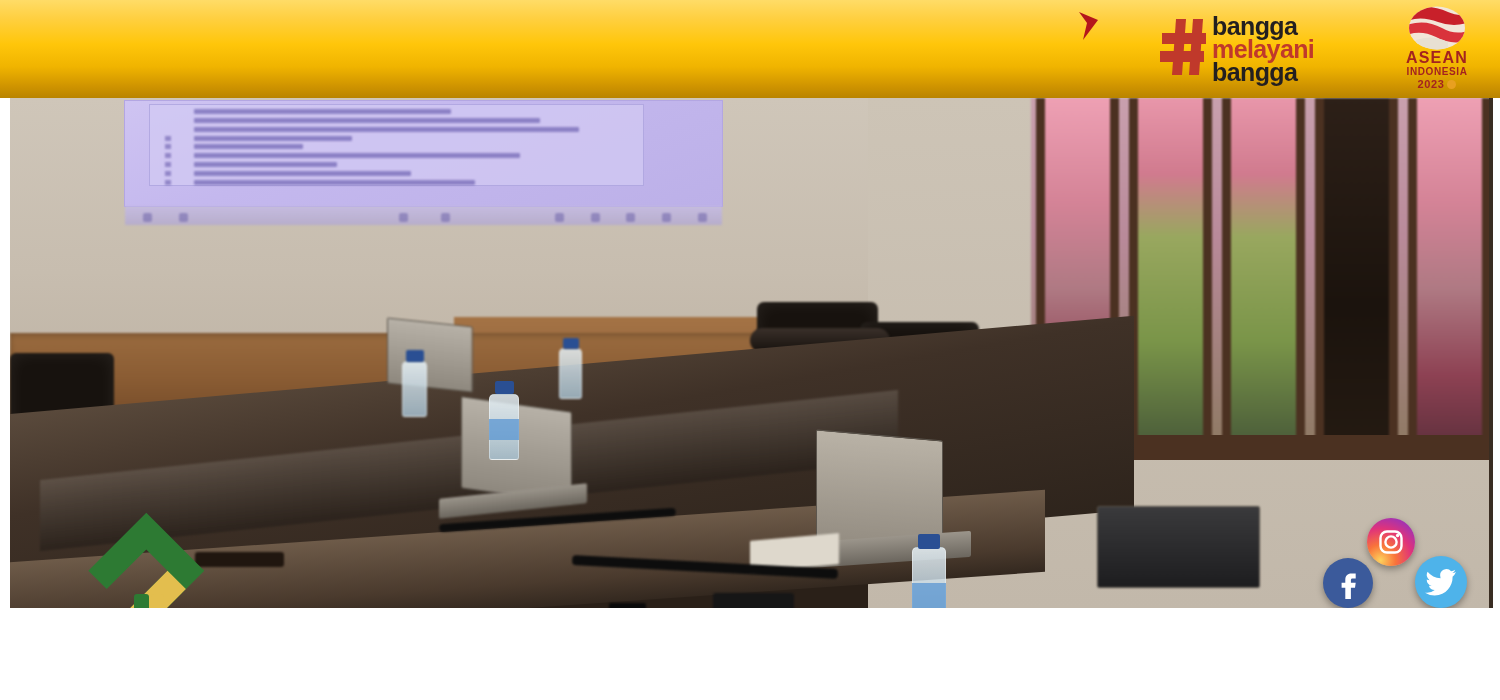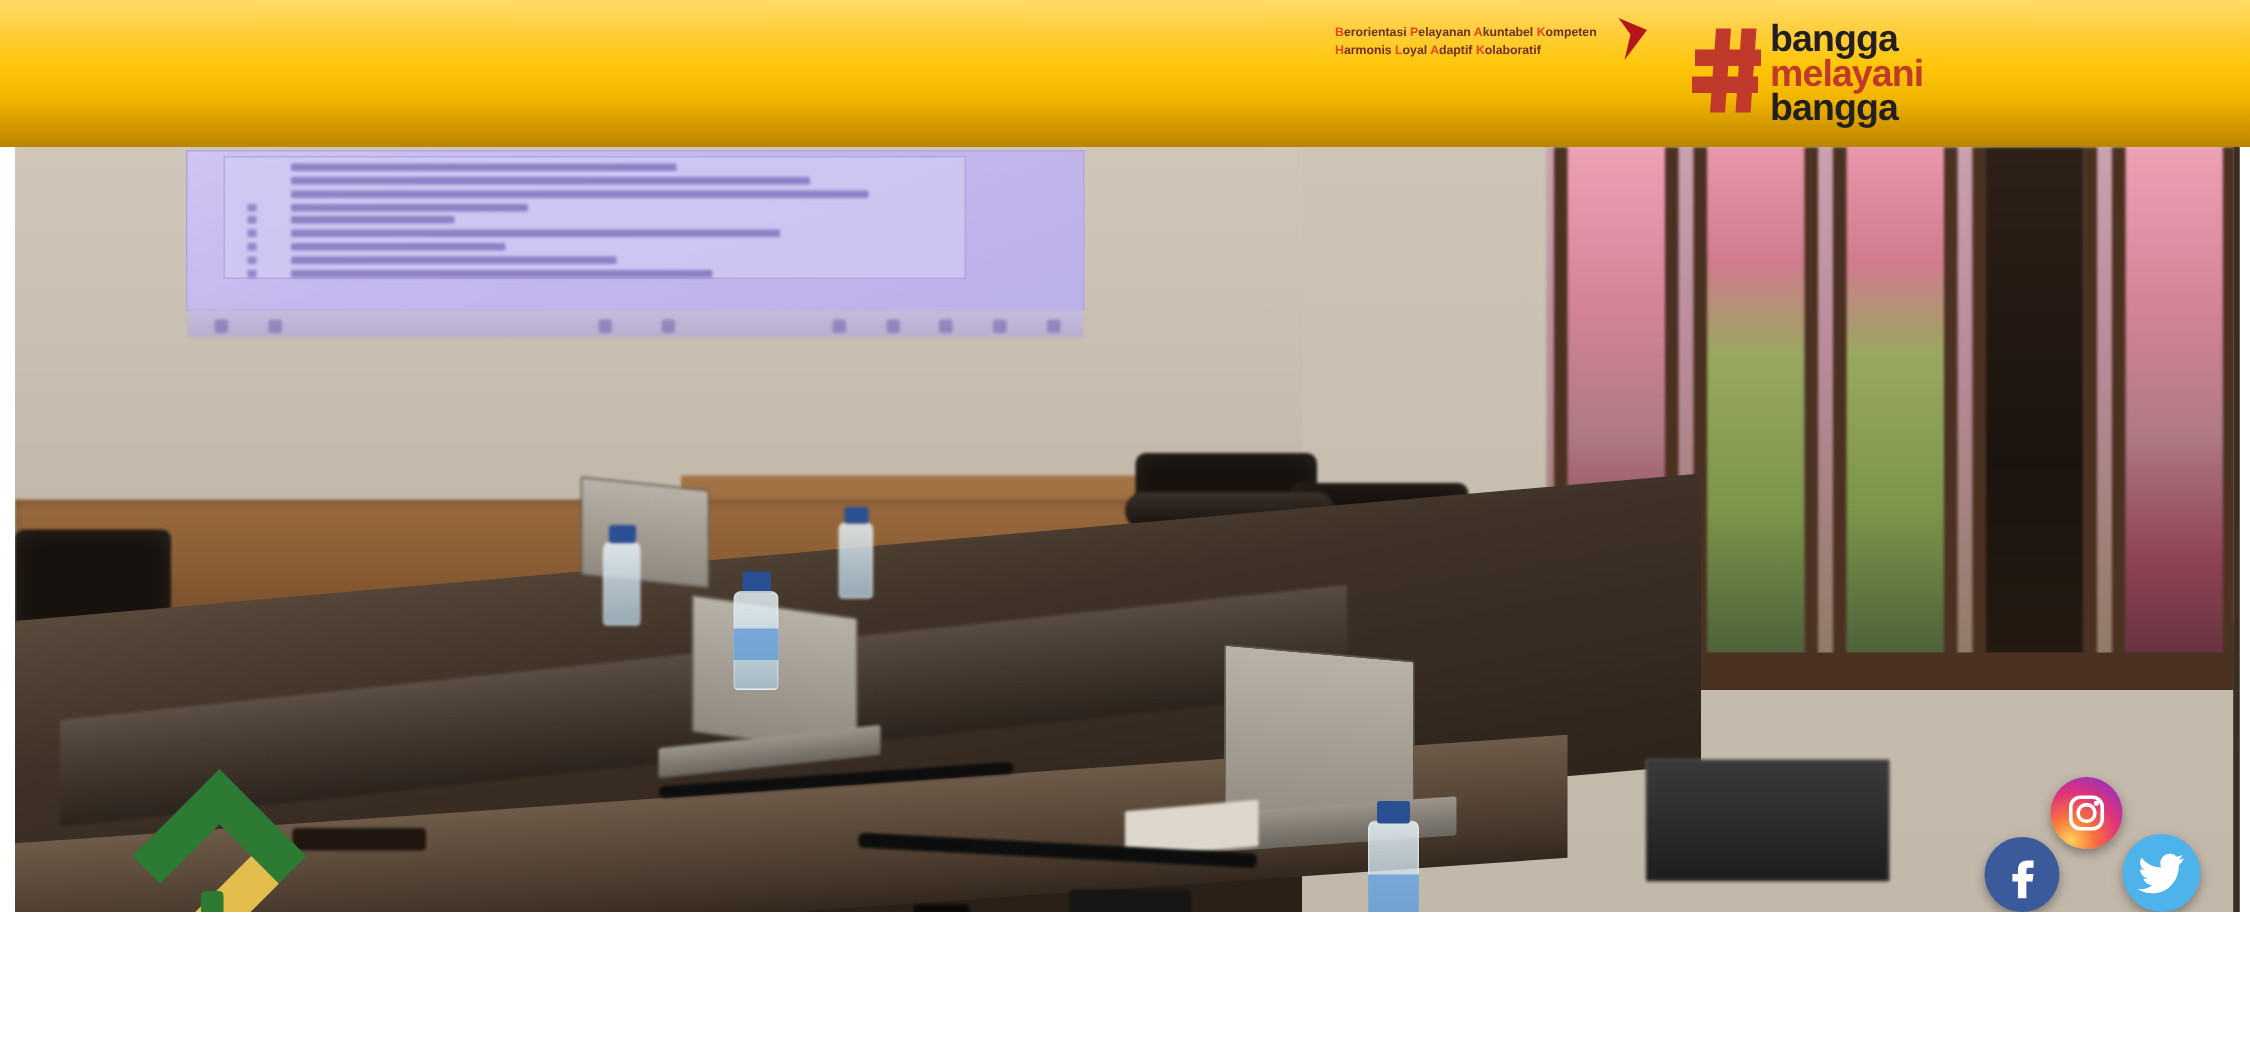--- a/index.html
+++ b/index.html
@@ -66,21 +66,21 @@
   .berakhlak-swoosh {
     position: absolute; right: -2px; top: -4px; width: 26px; height: 32px;
   }
   .berakhlak-tag {
     margin-top: 2px; font-size: 8.2px; font-weight: 700;
     line-height: 11.5px; color: #6d2f20; white-space: nowrap;
   }
   .berakhlak-tag .hi { color: #e8451e; }
 
   
-  .bmb { position: absolute; left: 1128px; top: 10px; width: 180px; height: 80px; }
+  .bmb { position: absolute; left: 1160px; top: 10px; width: 180px; height: 80px; }
   .bmb-hash { position: absolute; left: 0; top: 7px; width: 46px; height: 60px; }
   .bmb-lines { position: absolute; left: 52px; top: 5px; }
   .bmb-lines div {
     font-size: 25px; font-weight: 800; line-height: 23px;
     letter-spacing: -0.6px; font-family: "Liberation Sans", sans-serif;
   }
   .bmb-1 { color: #231f20; }
   .bmb-2 { color: #c0392b; }
   .bmb-3 { color: #231f20; }
 
@@ -314,40 +314,56 @@
 
 <div class="stage">
 
   <div class="header">
 
 
     <div class="berakhlak">
       <svg class="berakhlak-swoosh" viewBox="0 0 26 32">
         <path d="M3 2 L22 10 L7 30 L11 13 Z" fill="#b4161c"></path>
       </svg>
-      <div class="berakhlak-tag">
-        <div id="tagline1"><span class="hi">B</span>erorientasi <span class="hi">P</span>elayanan <span class="hi">A</span>kuntabel <span class="hi">K</span>ompeten</div>
-        <div id="tagline2"><span class="hi">H</span>armonis <span class="hi">L</span>oyal <span class="hi">A</span>daptif <span class="hi">K</span>olaboratif</div>
-      </div>
     </div>
 
     <div class="bmb">
       <svg class="bmb-hash" viewBox="0 0 46 60">
         <path d="M16 2 L26 2 L22 58 L12 58 Z" fill="#c0392b"></path>
         <path d="M33 2 L43 2 L39 58 L29 58 Z" fill="#c0392b"></path>
         <path d="M2 16 L46 16 L46 27 L2 27 Z" fill="#c0392b"></path>
         <path d="M0 34 L44 34 L44 45 L0 45 Z" fill="#c0392b"></path>
       </svg>
       <div class="bmb-lines">
         <div class="bmb-1">bangga</div>
         <div class="bmb-2">melayani</div>
         <div class="bmb-3">bangga</div>
       </div>
     </div>
 
+    <div class="asean">
+      <svg class="asean-globe" viewBox="0 0 58 44">
+        <defs>
+            <clipPath id="gclip">
+              <ellipse cx="29" cy="22" rx="28" ry="21.5"></ellipse>
+            </clipPath>
+          </defs>
+        <ellipse cx="29" cy="22" rx="28" ry="21.5" fill="#f2e6d8"></ellipse>
+        <g clip-path="url(#gclip)">
+          <path d="M-4 6 Q18 -4 40 6 Q54 12 62 6 L62 16 Q46 22 30 16 Q12 9 -4 16Z" fill="#c8202a"></path>
+          <path d="M-4 20 Q16 12 34 22 Q48 30 62 24 L62 34 Q44 40 28 31 Q12 23 -4 30Z" fill="#d9333c"></path>
+          <path d="M8 34 Q24 28 40 36 L40 46 L8 46Z" fill="#e8e0d2"></path>
+        </g>
+      </svg>
+      <div class="asean-name">ASEAN</div>
+      <div class="asean-country">INDONESIA</div>
+      <div class="asean-year">
+        <span>2023</span><span class="dot"></span>
+      </div>
+    </div>
   </div>
 
   <div class="photo-wrap">
     <div class="photo">
 
       <div class="wall"></div>
       <div class="wall-right"></div>
 
       <div class="screen">
         <div class="screen-doc">

